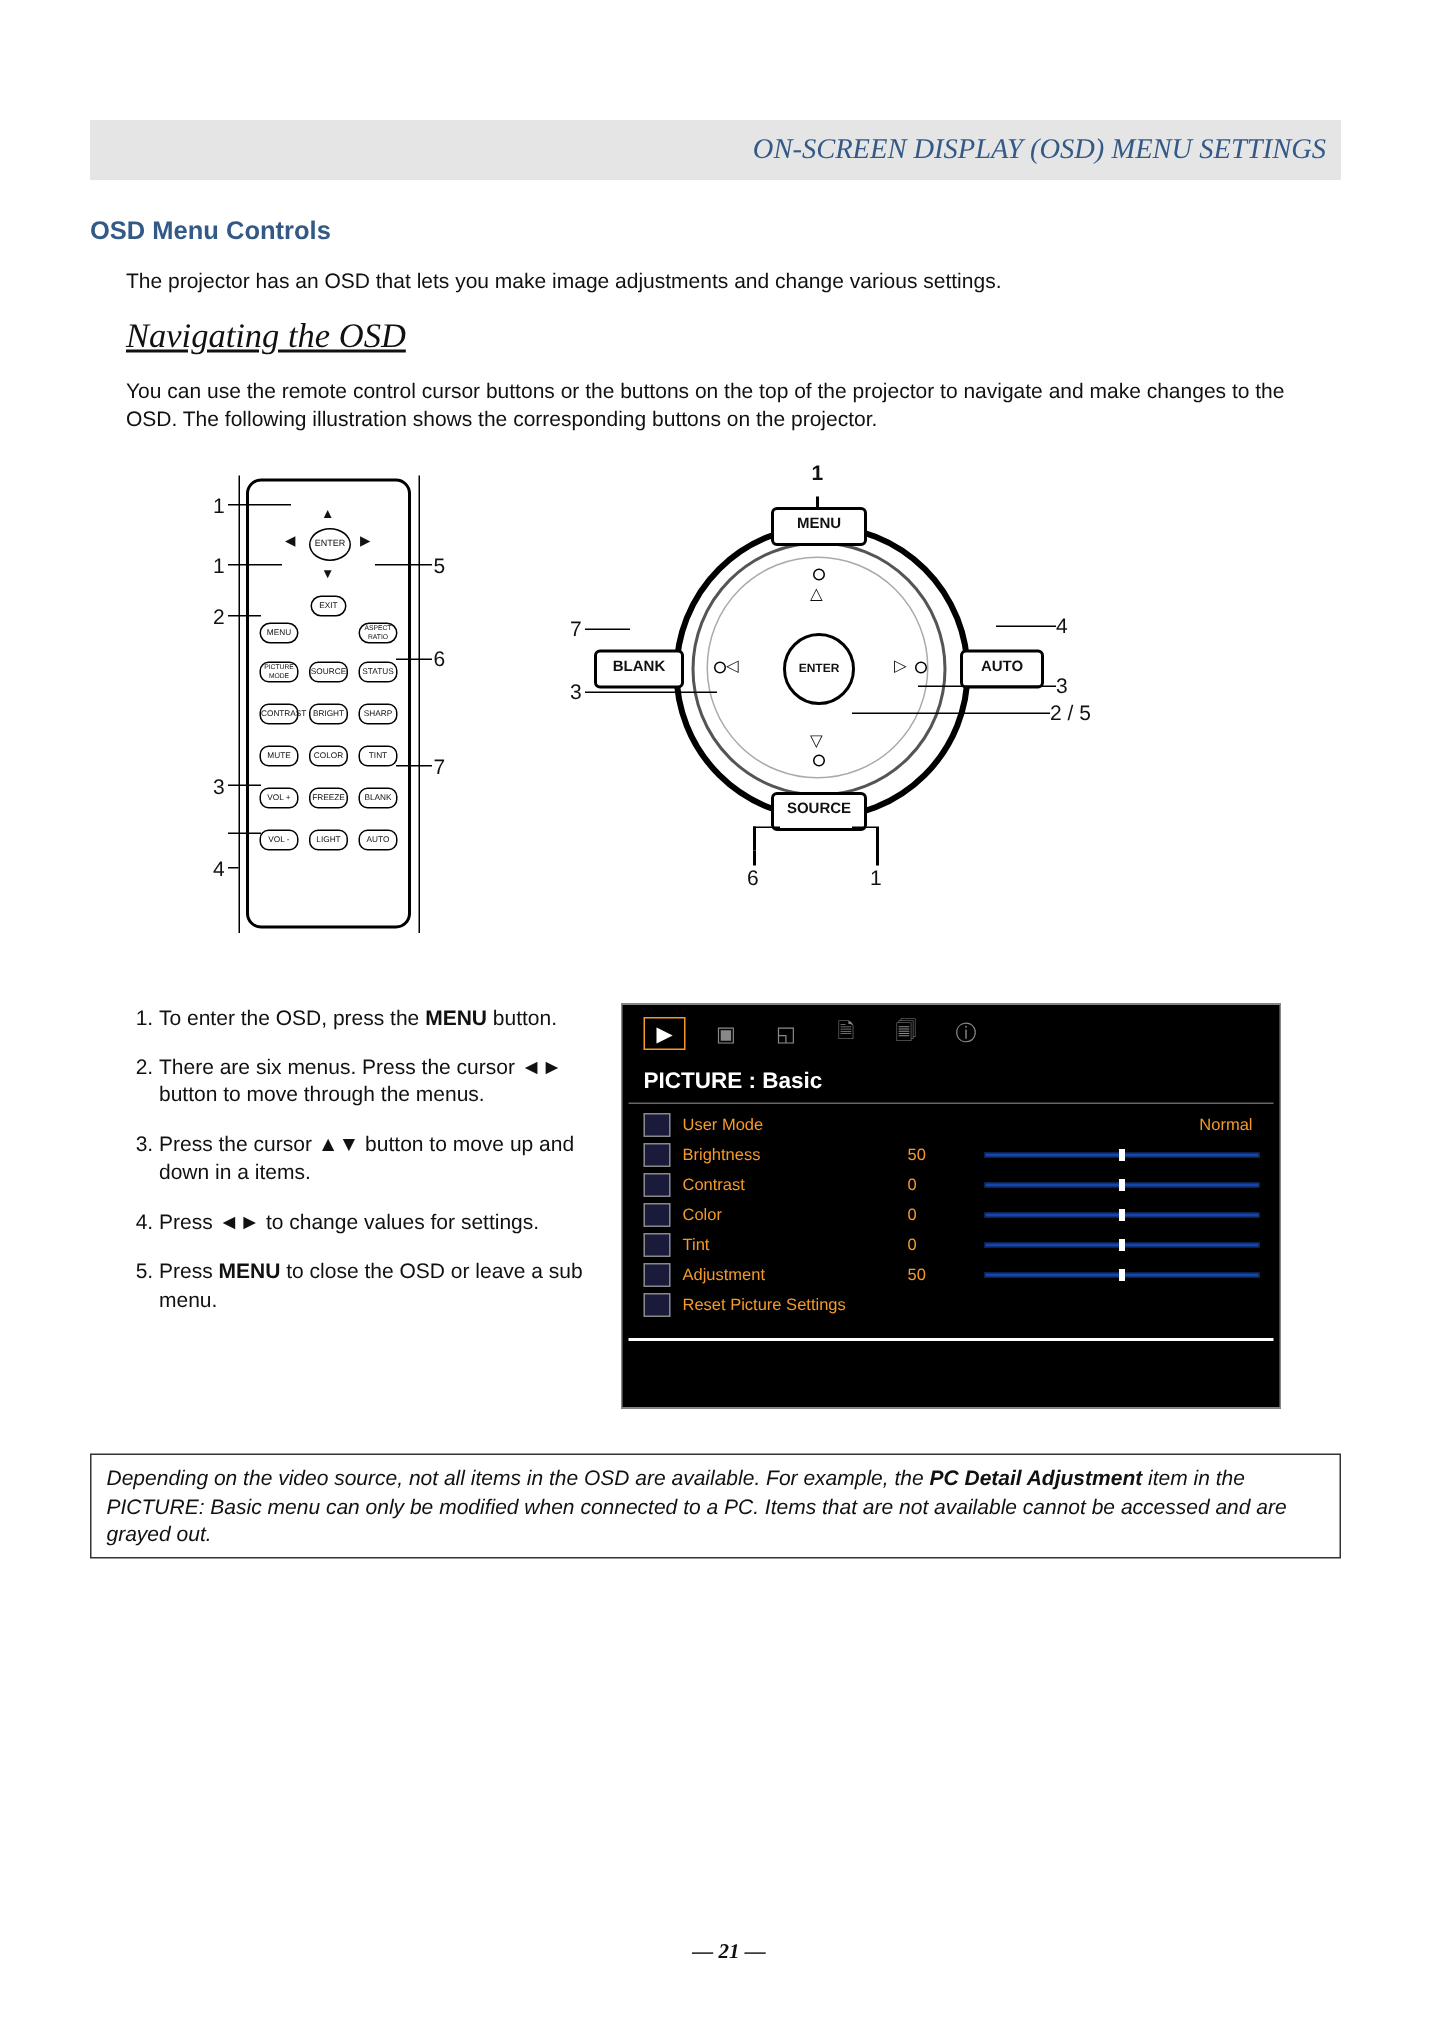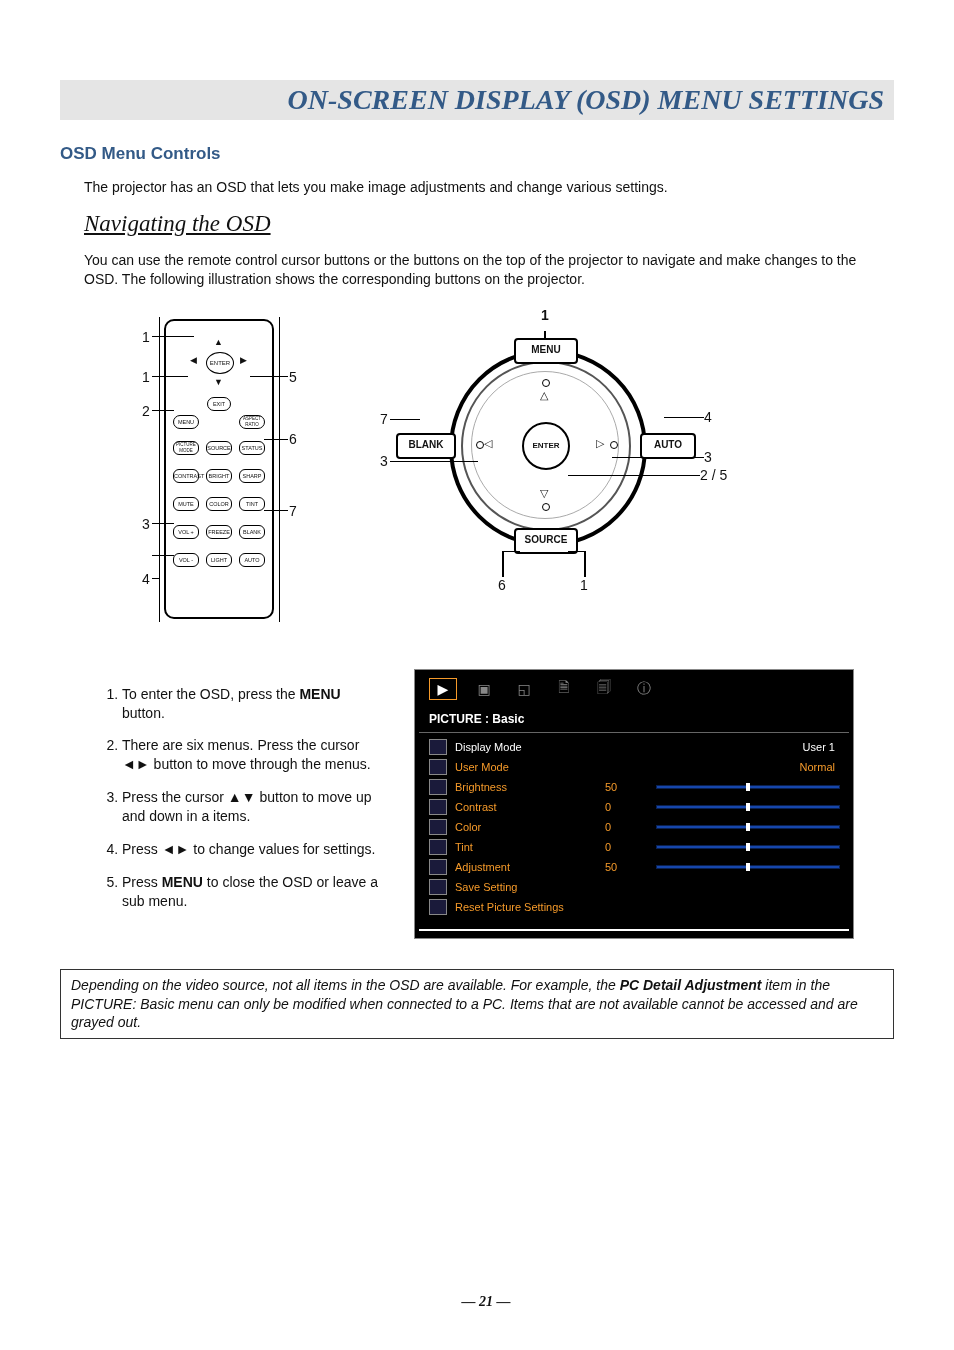--- a/index.html
+++ b/index.html
@@ -26,22 +26,22 @@
     display: flex;
     align-items: center;
     justify-content: flex-end;
     padding-right: 10px;
     box-sizing: border-box;
     margin-bottom: 24px;
   }
   .banner-title {
     font-family: Georgia, 'Times New Roman', serif;
     font-style: italic;
-    font-weight: bold;
-    font-size: 28px;
+    font-weight: normal;
+    font-size: 19px;
     letter-spacing: 0px;
     color: var(--accent);
     font-variant: small-caps;
   }
   h2.section-h {
     color: var(--accent);
     font-size: 17px;
     font-weight: bold;
     margin: 10px 0 14px 0;
   }
@@ -147,21 +147,21 @@
   .panel-arrow {
     position:absolute; font-size: 11px;
   }
   .panel-lead { position:absolute; background:#000; height:1.5px; }
   .panel-num { position:absolute; font-size:14px; font-weight: normal;}
   .small-circ { position:absolute; width:6px; height:6px; border:1.2px solid #000; border-radius:50%; }
 
   
   .steps-row { display:flex; gap:20px; margin-left:24px; }
   .steps { width: 310px; }
-  .steps ol { padding-left: 22px; margin: 16px; }
+  .steps ol { padding-left: 22px; margin: 0; }
   .steps li { margin-bottom: 14px; line-height: 1.35; }
 
   .osd-shot {
     width: 440px; height: 270px;
     background: #000;
     color: #fff;
     font-size: 11px;
     border: 1px solid #888;
     box-sizing: border-box;
     padding: 6px 0 0 0;
@@ -177,21 +177,21 @@
     font-size: 14px; color: #888;
   }
   .osd-tab.active {
     border: 1.5px solid var(--orange);
     color: #fff;
   }
   .osd-title {
     font-weight: bold;
     color: #fff;
     padding: 4px 14px 6px 14px;
-    font-size: 12px;
+    font-size: 15px;
   }
   .osd-rule { height:1px; background:#666; margin: 0 4px; }
   .osd-list { padding: 4px 14px; }
   .osd-row {
     display: flex; align-items:center;
     height: 20px;
     color: var(--orange);
     font-size: 11px;
   }
   .osd-row.sel { color: #fff; }
@@ -389,25 +389,20 @@
       <div class="osd-tab active">▶</div>
       <div class="osd-tab">▣</div>
       <div class="osd-tab">◱</div>
       <div class="osd-tab">🗎</div>
       <div class="osd-tab">🗐</div>
       <div class="osd-tab">ⓘ</div>
     </div>
     <div class="osd-title">PICTURE : Basic</div>
     <div class="osd-rule"></div>
     <div class="osd-list">
-        <div class="osd-row sel">
-          <div class="osd-ico"></div>
-          <div class="osd-label">Display Mode</div>
-          <div class="osd-val-txt">User 1</div>
-        </div>
         <div class="osd-row">
           <div class="osd-ico"></div>
           <div class="osd-label">User Mode</div>
           <div class="osd-val-txt">Normal</div>
         </div>
         <div class="osd-row">
           <div class="osd-ico"></div>
           <div class="osd-label">Brightness</div>
           <div class="osd-val-num">50</div>
           <div class="osd-slider">
@@ -446,24 +441,20 @@
           <div class="osd-ico"></div>
           <div class="osd-label">Adjustment</div>
           <div class="osd-val-num">50</div>
           <div class="osd-slider">
             <div class="track"></div>
             <div class="thumb" style="left: calc(50% - 2px);"></div>
           </div>
         </div>
         <div class="osd-row">
           <div class="osd-ico"></div>
-          <div class="osd-label">Save Setting</div>
-        </div>
-        <div class="osd-row">
-          <div class="osd-ico"></div>
           <div class="osd-label">Reset Picture Settings</div>
         </div>
       </div>
     <div class="osd-footsep"></div>
   </div>
 </div>
 
 <div class="note-box">
   <span>Depending on the video source, not all items in the OSD are available. For example, the </span><span class="ibold">PC Detail Adjustment</span><span> item in the PICTURE: Basic menu can only be modified when connected to a PC. Items that are not available cannot be accessed and are grayed out.</span>
 </div>

